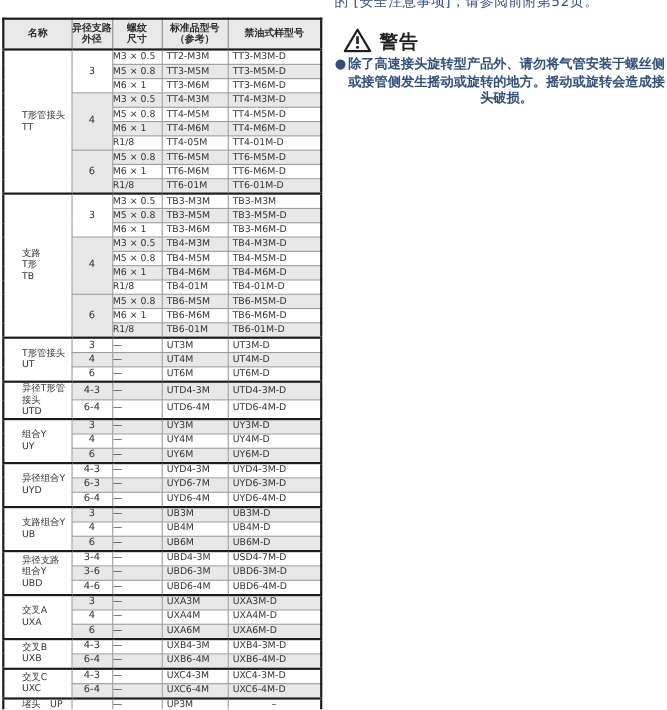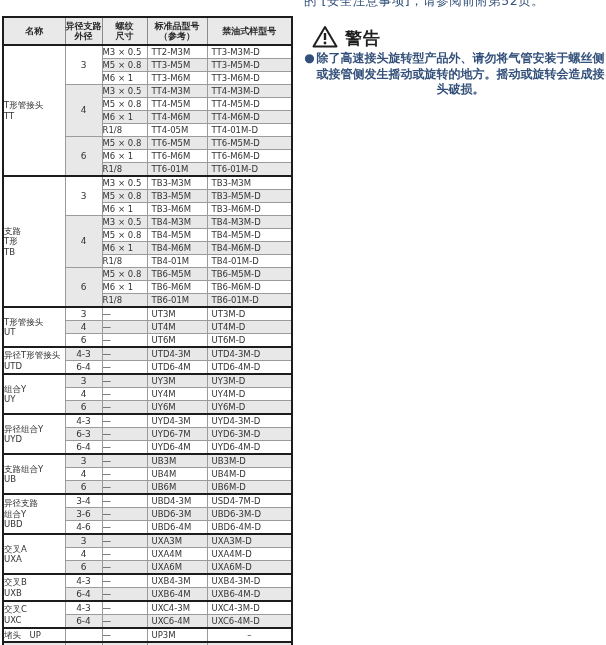--- a/index.html
+++ b/index.html
@@ -19,21 +19,21 @@
     color:#2b2b2b; white-space:pre-line; text-align:center;
     border:1px solid #8a8a8a; border-bottom:2px solid var(--border-dark);
     height:24px; padding:1px 0;
   }
   .product-table td {
     border:1px solid #9b9b9b; font-size:9px; line-height:11px; height:12px;
     color:var(--table-text); padding:0; overflow:hidden; white-space:nowrap;
     vertical-align:middle;
   }
   .product-table td.shade { background:var(--row-shade); }
-  .product-table td.name-cell { white-space:pre-line; text-align:left; padding-left:0; font-size:8.5px; line-height:10.5px; }
+  .product-table td.name-cell { white-space:pre-line; text-align:left; padding-left:16px; font-size:8.5px; line-height:10.5px; }
   .product-table td.dia-cell { text-align:center; }
   .product-table td.thread-cell { font-size:8.5px; }
   .product-table td.model-cell { text-align:left; padding-left:4px; font-size:8.5px; }
   .product-table td.center { text-align:center; padding-left:0; }
   .product-table tr.sec-top td { border-top:2px solid var(--border-dark); }
 
   .right-panel { position:absolute; left:299px; top:0; width:307px; height:568px;text-align:center; }
   .top-note {
     position:absolute; top:-7px; left:5px; font-size:12.5px;
     color:var(--note-text); white-space:nowrap; letter-spacing:0.5px;

